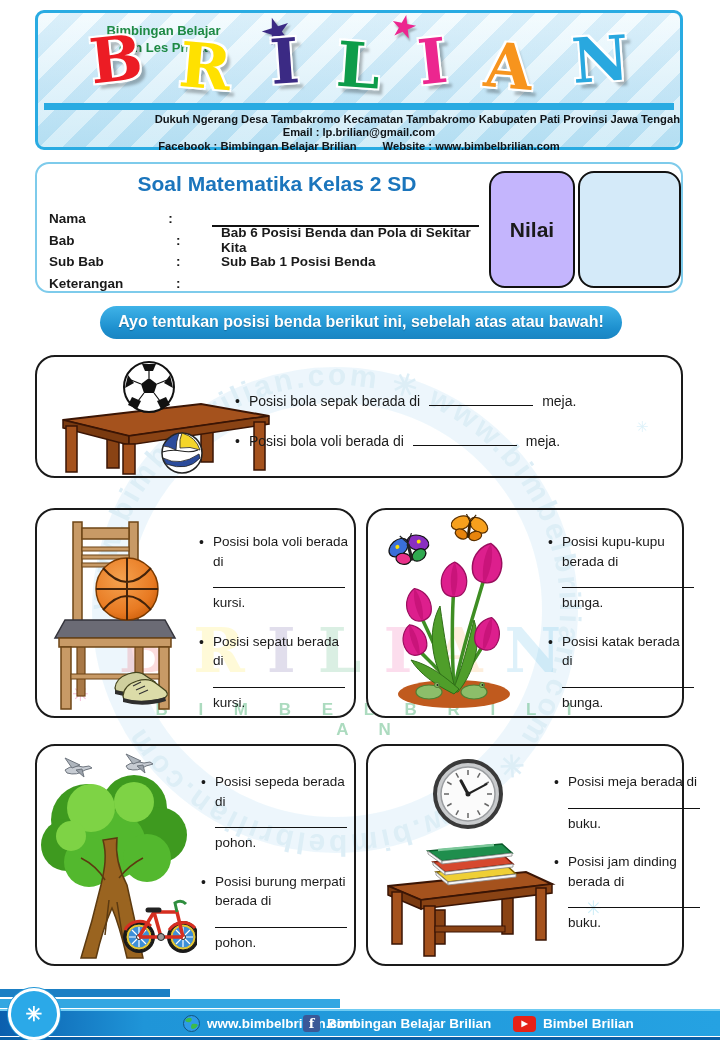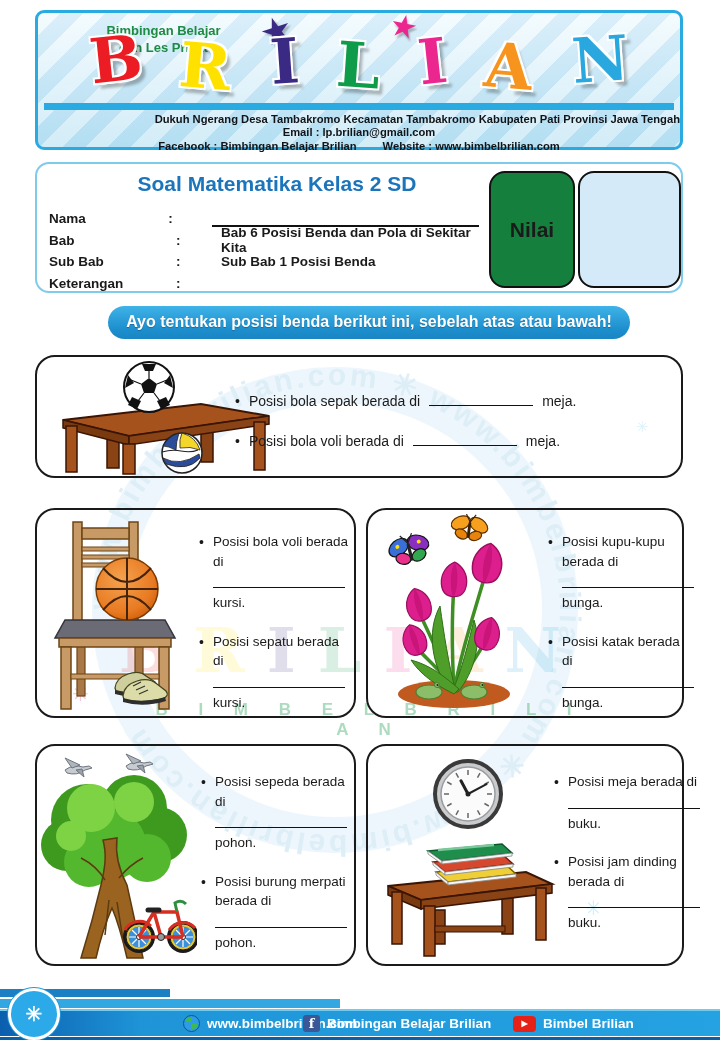--- a/index.html
+++ b/index.html
@@ -59,21 +59,21 @@
   .flabel { width:96px; } .fsep { width:14px; }
   .fvalue { flex:1; }
   #nama-blank { display:inline-block; width:290px; height:16px; border-bottom:2px solid #111; }
   #nilai-box { position:absolute; left:452px; top:7px; width:86px; height:117px;
     border:2px solid #111; border-radius:16px; display:flex; align-items:center; justify-content:center;
     font-weight:bold; font-size:21px; }
   #score-box { position:absolute; left:541px; top:7px; width:103px; height:117px;
     border:2px solid #111; border-radius:16px; }
 
   
-  #banner { left:108px; top:306px; width:522px; height:33px; z-index:2;
+  #banner { left:100px; top:306px; width:522px; height:33px; z-index:2;
     border-radius:17px; background:linear-gradient(180deg,#3FB3E8 0%, #1D8FCE 70%, #1A85C2 100%);
     color:#fff; font-weight:bold; font-size:16px; text-align:center; line-height:32px;
     text-shadow:0 1px 1px rgba(0,0,0,.25); }
 
   
   .qbox { z-index:1; border:2px solid #1a1a1a; border-radius:20px; background:transparent; }
   #q1 { left:35px; top:355px; width:648px; height:123px; }
   #q2 { left:35px; top:508px; width:321px; height:210px; }
   #q3 { left:366px; top:508px; width:318px; height:210px; }
   #q4 { left:35px; top:744px; width:321px; height:222px; }
@@ -190,21 +190,21 @@
       <div class="frow">
         <span class="flabel">Sub Bab</span>
         <span class="fsep">:</span>
         <span class="fvalue">Sub Bab 1 Posisi Benda</span>
       </div>
       <div class="frow">
         <span class="flabel">Keterangan</span>
         <span class="fsep">:</span>
       </div>
     </div>
-    <div id="nilai-box" style="background-color: #15803d;">
+    <div id="nilai-box" style="background-color: #c4b5fd;">
       <span>Nilai</span>
     </div>
     <div id="score-box" style="background-color: rgb(212, 234, 249);"></div>
   </div>
 
   <div id="banner" class="abs">Ayo tentukan posisi benda berikut ini, sebelah atas atau bawah!</div>
 
   <div id="q1" class="abs qbox">
     <svg class="illus" style="left:12px;top:3px;" width="235" height="116" viewBox="0 0 235 116">
       <g>

